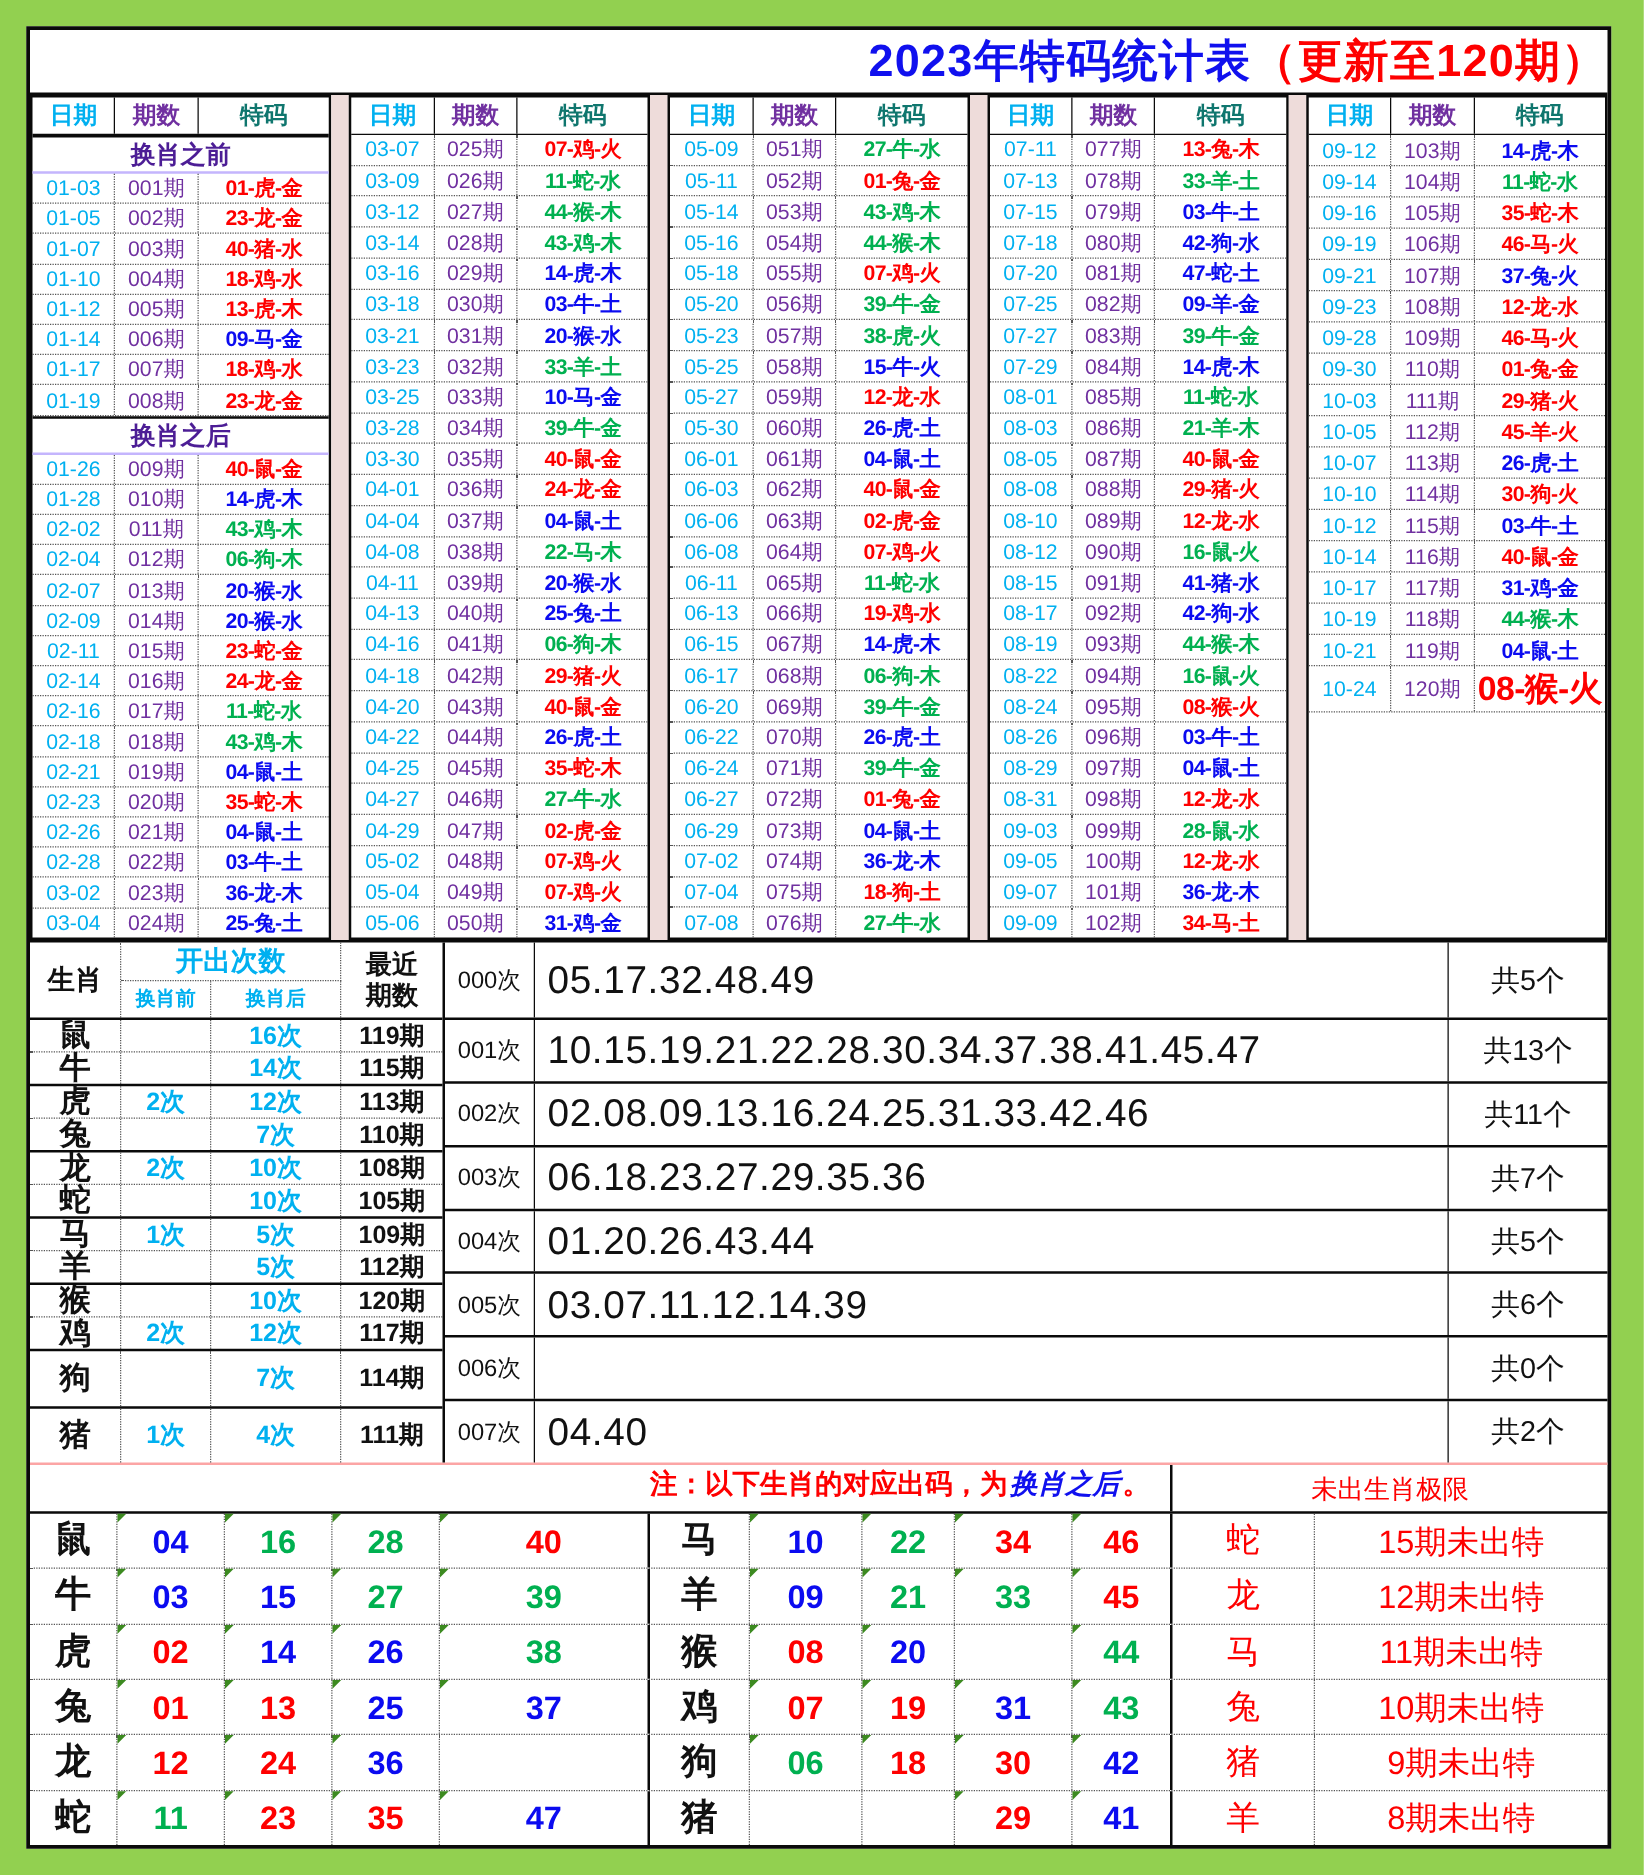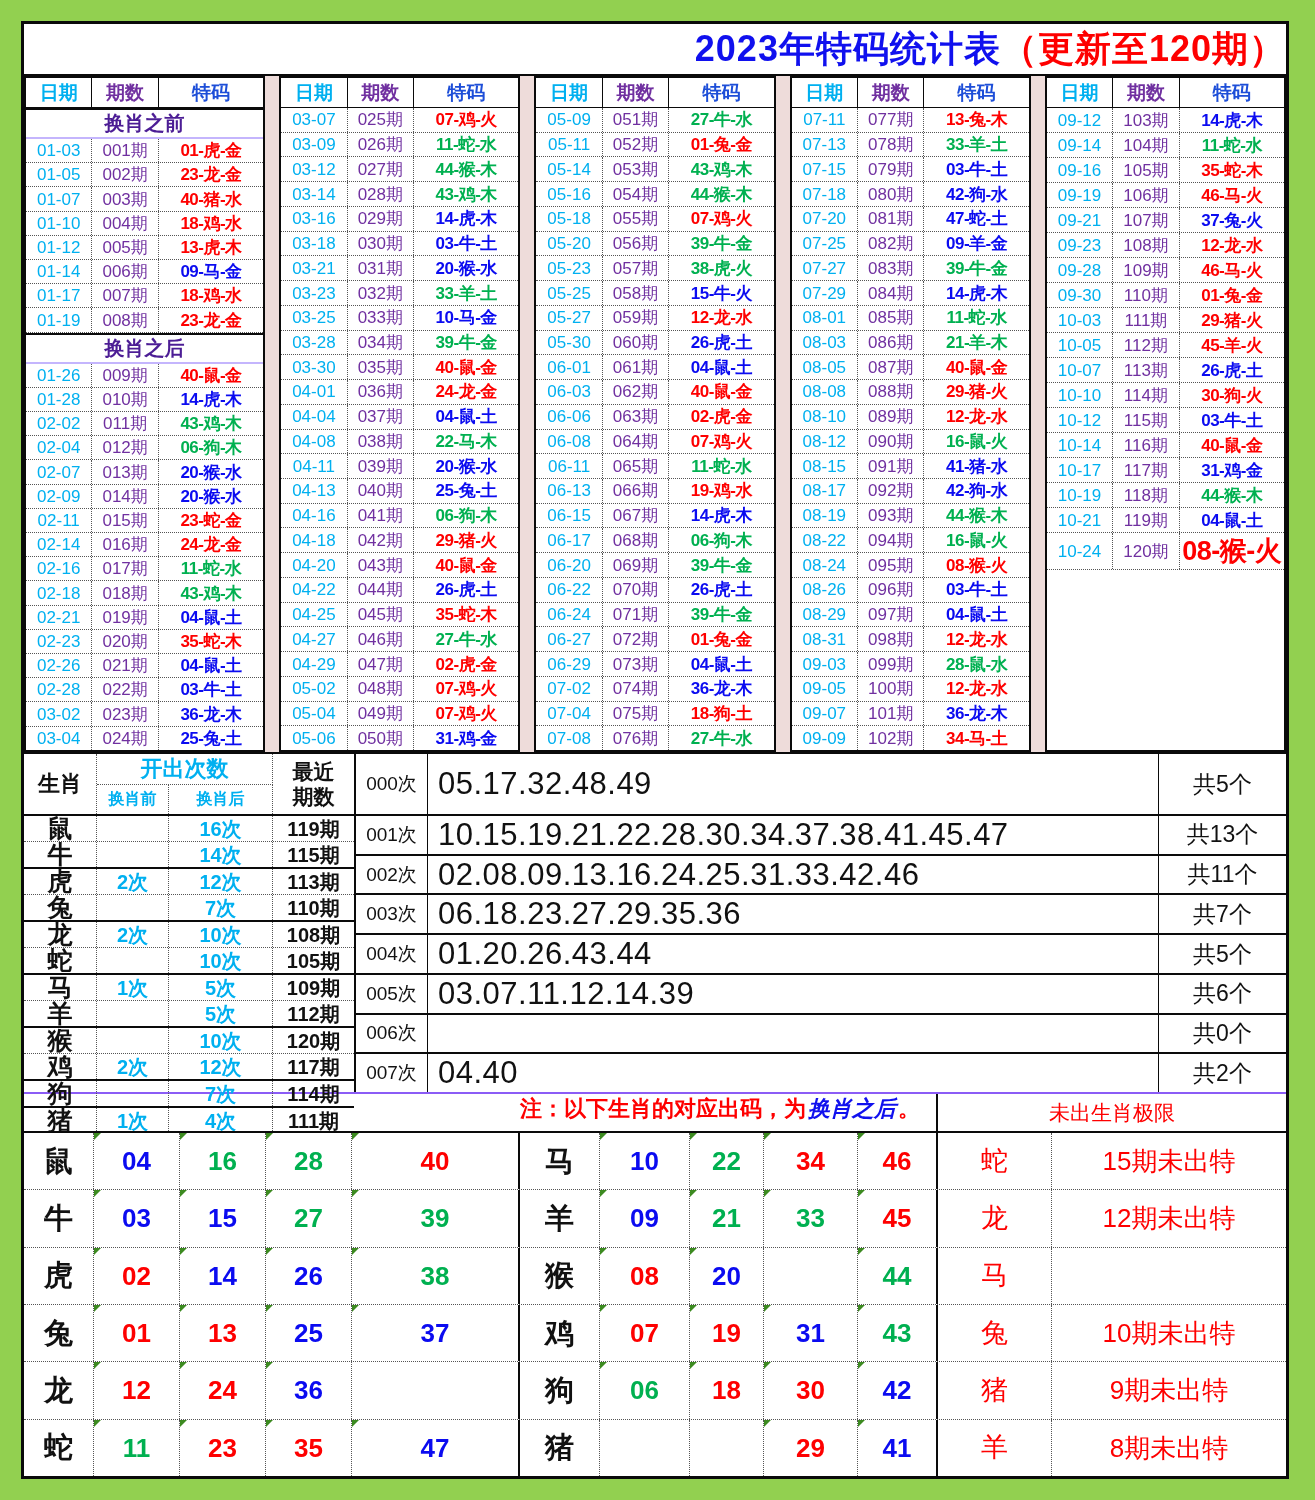--- a/index.html
+++ b/index.html
@@ -24,30 +24,30 @@
   .m-row{display:flex;align-items:center;border-bottom:1px dotted #555;}
   .m-row:last-child{border-bottom:none;}
   .m-header{height:30px;flex:none;border-bottom:1px solid #0a0a0a;font-weight:bold;}
   .m-row:not(.m-header):not(.m-fill){flex:1;}
   .m-big{flex:1.5 !important;}
   .m-fill{flex:7.5 !important;border-bottom:none;}
   .m-cell{height:100%;display:flex;align-items:center;justify-content:center;font-size:17px;line-height:1;}
   .hc{font-size:19px;}
   .hc0{width:28%;color:#00b0f0;border-right:1px solid #0a0a0a;}
   .hc1{width:28%;color:#7030a0;border-right:1px solid #0a0a0a;}
-  .hc2{width:44%;color:#1d4ed8;}
+  .hc2{width:44%;color:#0f766e;}
   .cd{width:28%;color:#00b0f0;border-right:1px dotted #555;}
   .cp{width:28%;color:#7030a0;border-right:1px dotted #555;}
   .cc{width:44%;font-weight:bold;letter-spacing:-0.5px;}
   .m-big .cc{font-size:27px;}
   .m-section{justify-content:center;color:#4c1d95;font-weight:bold;font-size:20px;
     border-top:2px solid #0a0a0a;border-bottom:2px solid #c4b5fd;}
   .t-red{color:#fe0000;}.t-blue{color:#0b0bf0;}.t-green{color:#00b050;}.t-none{color:#111;}
   
-  .stats{height:340px;border-bottom:2px solid #8b5cf6;display:flex;}
+  .stats{height:418px;border-bottom:2px solid #fca5a5;display:flex;}
   .stats-left{width:332px;border-right:2px solid #0a0a0a;display:flex;flex-direction:column;}
   .s-header{height:60px;flex:none;display:grid;grid-template-columns:73px 72px 104px 1fr;grid-template-rows:1fr 1fr;}
   .sh-zodiac{grid-column:1;grid-row:1/3;display:flex;align-items:center;justify-content:center;
     font-size:22px;font-weight:bold;border-right:1px dotted #555;}
   .sh-count{grid-column:2/4;grid-row:1;display:flex;align-items:center;justify-content:center;
     color:#00b0f0;font-size:22px;font-weight:bold;border-right:1px dotted #555;border-bottom:1px dotted #555;}
   .sh-before{grid-column:2;grid-row:2;display:flex;align-items:center;justify-content:center;
     color:#00b0f0;font-size:16px;font-weight:bold;border-right:1px dotted #555;}
   .sh-after{grid-column:3;grid-row:2;display:flex;align-items:center;justify-content:center;
     color:#00b0f0;font-size:16px;font-weight:bold;border-right:1px dotted #555;}
@@ -927,20 +927,21 @@
           <div class="b-cell bn t-red mark">02</div>
           <div class="b-cell bn t-blue mark">14</div>
           <div class="b-cell bn t-blue mark">26</div>
           <div class="b-cell bn t-green mark bsolid">38</div>
           <div class="b-cell bz">猴</div>
           <div class="b-cell bn t-red mark">08</div>
           <div class="b-cell bn t-blue mark">20</div>
           <div class="b-cell bn t-none"></div>
           <div class="b-cell bn t-green mark bsolid">44</div>
           <div class="b-cell lz">马</div>
+          <div class="b-cell ltx">11期未出特</div>
         </div>
         <div class="b-row">
           <div class="b-cell bz">兔</div>
           <div class="b-cell bn t-red mark">01</div>
           <div class="b-cell bn t-red mark">13</div>
           <div class="b-cell bn t-blue mark">25</div>
           <div class="b-cell bn t-blue mark bsolid">37</div>
           <div class="b-cell bz">鸡</div>
           <div class="b-cell bn t-red mark">07</div>
           <div class="b-cell bn t-red mark">19</div>

